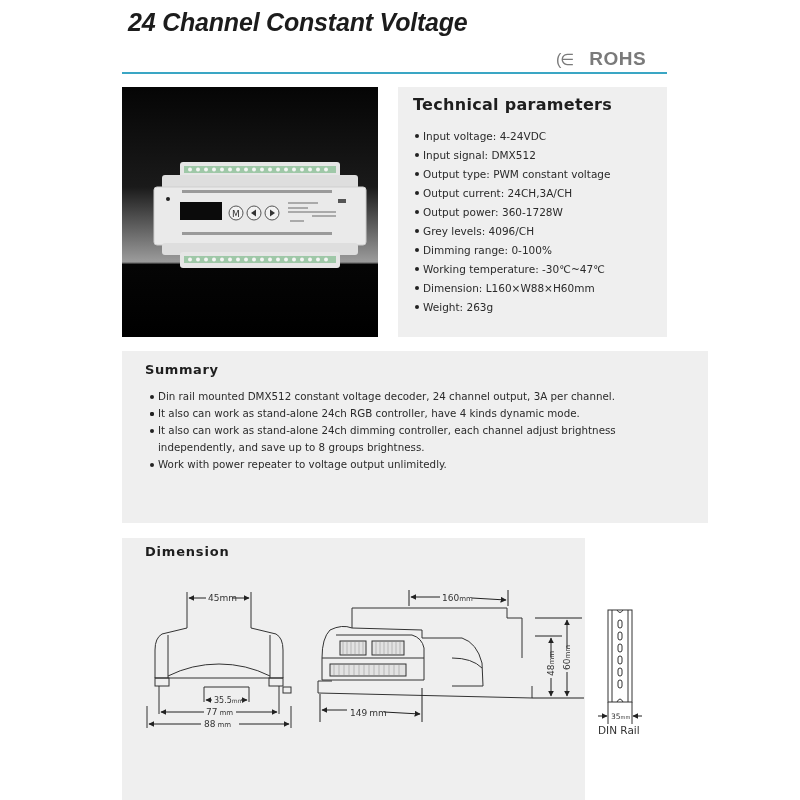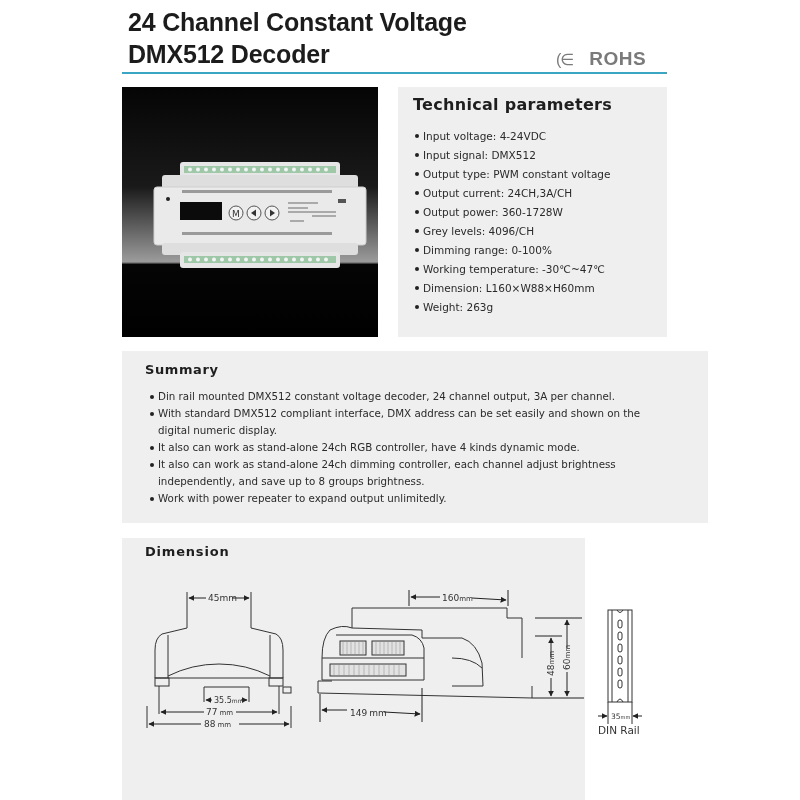--- a/index.html
+++ b/index.html
@@ -2,21 +2,21 @@
 <html><head>
 <meta charset="utf-8">
 <style>
   * { box-sizing: border-box; margin: 0; padding: 0; }
   html, body { width: 800px; height: 800px; background: #ffffff; overflow: hidden; }
   body { position: relative; font-family: "DejaVu Sans", sans-serif; color: #1a1a1a; }
 
   .title {
     position: absolute; left: 128px; top: 6px;
     font-family: "Liberation Sans", sans-serif; font-weight: bold;
-    font-size: 25px; line-height: 32px; color: #1c1c1c; letter-spacing: -0.2px;
+    font-size: 25px; line-height: 32px; color: #1c1c1c; letter-spacing: -0.2px; font-style: italic;
   }
   .title .line { display: block; height: 32px; }
   .cert {
     position: absolute; left: 556px; top: 44px; height: 30px;
     font-family: "Liberation Sans", sans-serif; font-weight: bold; color: #7a7a7a;
     display: flex; align-items: center; gap: 16px;
   }
   .cert .ce { font-size: 16px; font-weight: normal; letter-spacing: -1px; }
   .cert .rohs { font-size: 19px; letter-spacing: 0.5px; }
   .rule {
@@ -55,21 +55,20 @@
   .sum-list li .bullet { position: absolute; left: 0; top: 7px; }
 
   .dim-svg { position: absolute; left: 0; top: 0; }
   .dim-label { font-family: "DejaVu Sans", sans-serif; fill: #333; }
 </style>
 </head>
 <body>
 
 <div class="title">
   <span class="line">24 Channel Constant Voltage</span>
-  <span class="line">DMX512 Decoder</span>
 </div>
 <div class="cert">
   <span class="ce">(∈</span>
   <span class="rohs">ROHS</span>
 </div>
 <div class="rule"></div>
 
 <div class="photo">
   <svg width="256" height="250" viewBox="0 0 256 250">
 
@@ -166,24 +165,24 @@
     <li><span class="bullet"></span><span>Working temperature: -30℃~47℃</span></li>
     <li><span class="bullet"></span><span>Dimension: L160×W88×H60mm</span></li>
     <li><span class="bullet"></span><span>Weight: 263g</span></li>
   </ul>
 </div>
 
 <div class="panel panel-summary">
   <div class="panel-heading">Summary</div>
   <ul class="sum-list">
     <li><span class="bullet"></span><span>Din rail mounted DMX512 constant voltage decoder, 24 channel output, 3A per channel.</span></li>
-    <li><span class="bullet"></span><span>With standard DMX512 compliant interface, DMX address can be set easily and shown on the digital numeric display.</span></li>
+    <li><span class="bullet"></span></li>
     <li><span class="bullet"></span><span>It also can work as stand-alone 24ch RGB controller, have 4 kinds dynamic mode.</span></li>
     <li><span class="bullet"></span><span>It also can work as stand-alone 24ch dimming controller, each channel adjust brightness independently, and save up to 8 groups brightness.</span></li>
-    <li><span class="bullet"></span><span>Work with power repeater to expand output unlimitedly.</span></li>
+    <li><span class="bullet"></span><span>Work with power repeater to voltage output unlimitedly.</span></li>
   </ul>
 </div>
 
 <div class="panel panel-dim">
   <div class="panel-heading">Dimension</div>
   <svg class="dim-svg" width="545" height="262" viewBox="0 0 545 262">
     <defs>
       <marker id="arr" viewBox="0 0 10 10" refX="9" refY="5" markerWidth="6" markerHeight="6" orient="auto-start-reverse">
         <path d="M0,0 L10,5 L0,10 z" fill="#222"></path>
       </marker>

